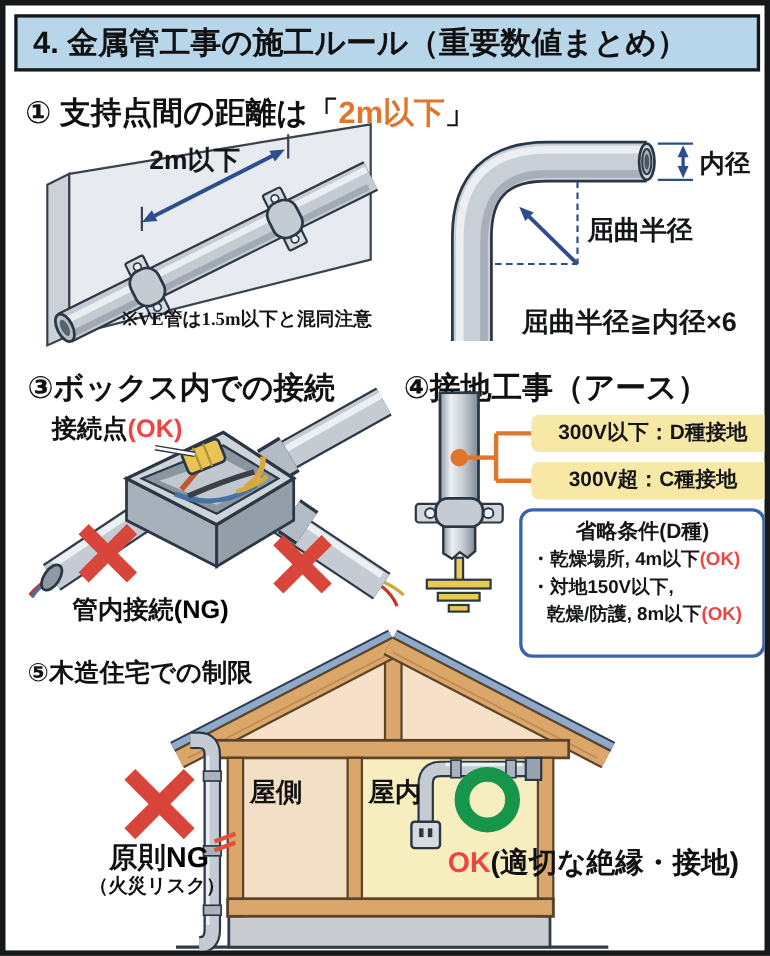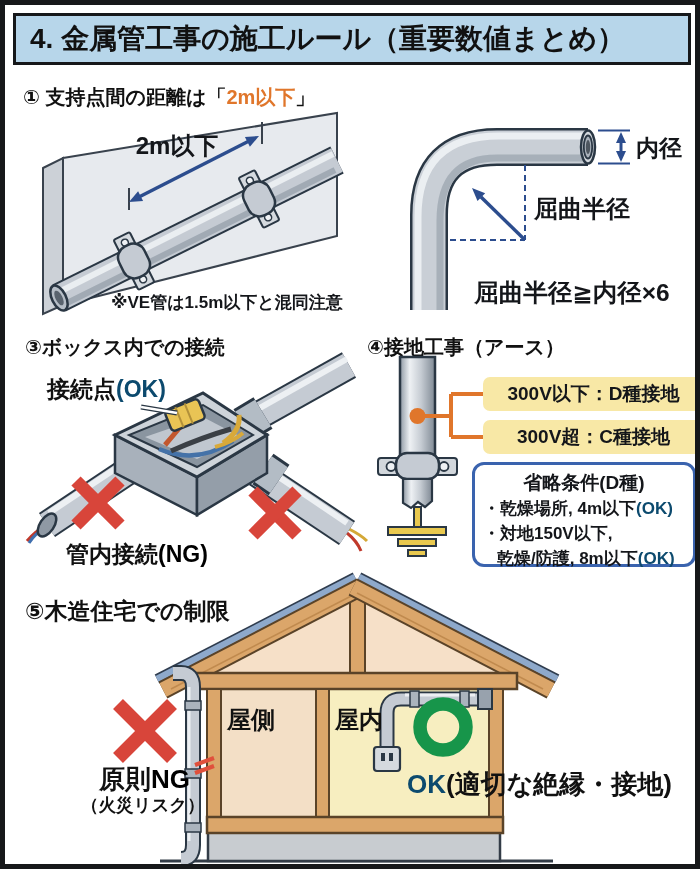--- a/index.html
+++ b/index.html
@@ -4,30 +4,30 @@
 <style>
   * { margin:0; padding:0; box-sizing:border-box; }
   html,body { background:#ffffff; }
   .frame { position:relative; width:700px; height:869px; background:#ffffff;
            border:5px solid #16181a; overflow:hidden;
            font-family:"Liberation Sans","DejaVu Sans",sans-serif; color:#14161a; }
   .titlebar { position:absolute; left:8px; top:8px; width:678px; height:52px;
               background:#b7d6ea; border:3px solid #16181a;
               display:flex; align-items:center; padding-left:14px; }
   .title-text { font-size:28px; font-weight:bold; color:#111; white-space:nowrap; }
-  .heading { position:absolute; font-weight:bold; font-size:20px; color:#111; white-space:nowrap; }
+  .heading { position:absolute; font-weight:bold; font-size:28px; color:#111; white-space:nowrap; }
   .lbl { position:absolute; font-weight:bold; white-space:nowrap; color:#111; }
   .orange { color:#e0762b; }
-  .green  { color:#0c4a6e; }
+  .green  { color:#ef4444; }
   .red    { color:#000000; }
   .note { position:absolute; font-weight:bold; font-size:17px; white-space:nowrap; }
   .callout { position:absolute; width:221px; height:34px; background:#f8e8a6;
              border-radius:7px; text-align:center; font-weight:bold; font-size:19px;
              line-height:34px; white-space:nowrap; }
-  .exembox { position:absolute; left:467px; top:457px; width:224px; height:105px;
+  .exembox { position:absolute; left:467px; top:457px; width:224px; height:136px;
              background:#ffffff; border:3px solid #3a63ae; border-radius:12px; }
   .exem-title { text-align:center; font-size:19px; font-weight:bold; margin-top:5px; }
   .exem-li { font-size:17px; font-weight:bold; line-height:25px; padding-left:8px; white-space:nowrap; }
   .indent { padding-left:22px; }
   svg { position:absolute; overflow:visible; }
   svg text { font-weight:bold; fill:#14161a; font-family:"Liberation Sans","DejaVu Sans",sans-serif; }
 </style>
 </head>
 <body>
 
@@ -73,21 +73,21 @@
     <g>
       <line x1="110" y1="80" x2="110" y2="102" stroke="#39424d" stroke-width="2"></line>
       <line x1="243" y1="14" x2="243" y2="36" stroke="#39424d" stroke-width="2"></line>
       <line x1="118" y1="90" x2="232" y2="32" stroke="#2c4d8e" stroke-width="3.5"></line>
       <polygon points="110,94 124.1,93.0 119.1,83.2" fill="#2c4d8e"></polygon>
       <polygon points="240,28 230.9,38.8 225.9,29.0" fill="#2c4d8e"></polygon>
     </g>
     <text x="158" y="46" text-anchor="middle" font-size="24">2m以下</text>
   </svg>
 
-  <div class="note" style="left:106px; top:286px;">※VE管は1.5m以下と混同注意</div>
+  <div class="note" style="left:106px; top:272px;font-family:Liberation Serif, serif;">※VE管は1.5m以下と混同注意</div>
 
 
   <svg style="left:355px; top:100px;" width="340" height="205" viewBox="0 0 340 205">
     <g>
       <path d="M 69 205 L 69 110 Q 69 42 137 42 L 228 42" fill="none" stroke="#2a3744" stroke-width="38"></path>
       <path d="M 69 205 L 69 110 Q 69 42 137 42 L 228 42" fill="none" stroke="#c9cfd6" stroke-width="33"></path>
       <path d="M 80 205 L 80 116 Q 80 53 137 53 L 226 53" fill="none" stroke="#98a2ad" stroke-width="7" opacity="0.7"></path>
       <path d="M 58 205 L 58 112 Q 58 31 139 31 L 224 31" fill="none" stroke="#edf0f3" stroke-width="7" opacity="0.95"></path>
       <g transform="translate(228,42)">
         <ellipse rx="7" ry="16.5" fill="#d3d8dd" stroke="#2a3744" stroke-width="2.5"></ellipse>

